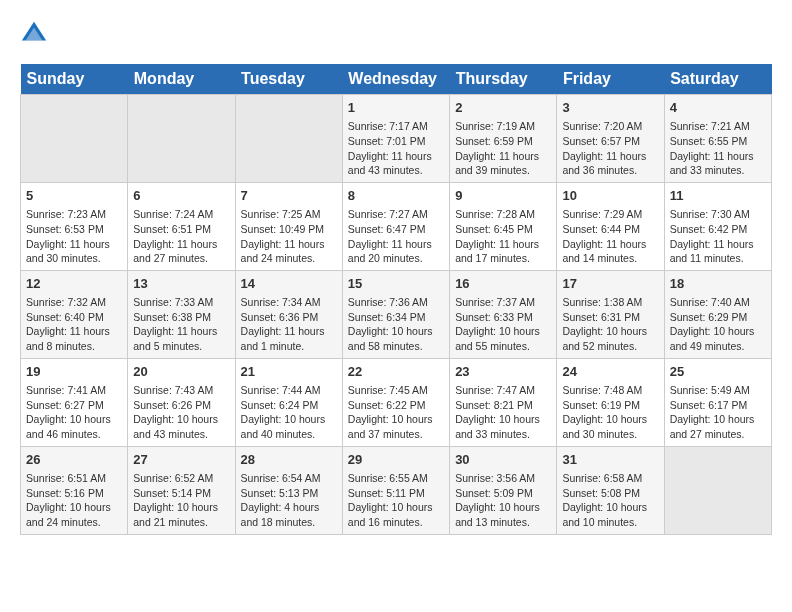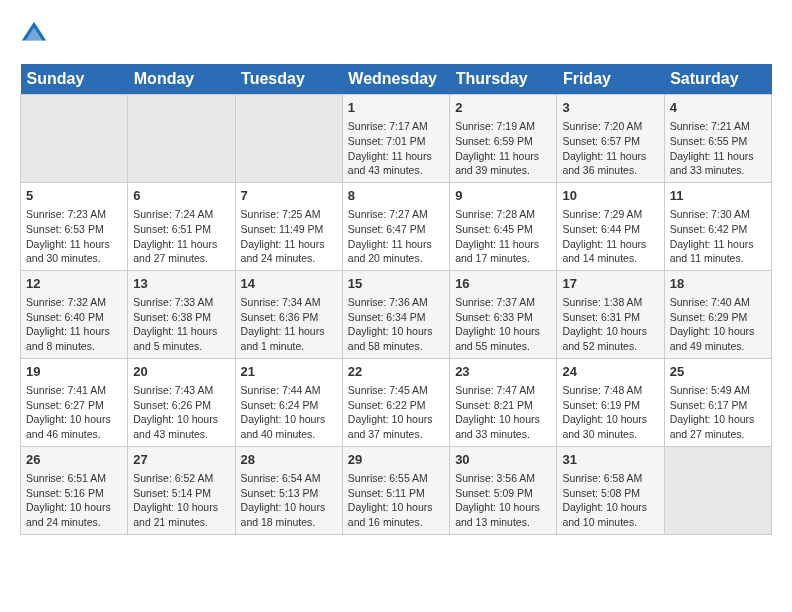--- a/index.html
+++ b/index.html
@@ -163,21 +163,21 @@
         </td>
         <td>
           <span class="day-number">6</span>
           <div>Sunrise: 7:24 AM</div>
           <div>Sunset: 6:51 PM</div>
           <div>Daylight: 11 hours and 27 minutes.</div>
         </td>
         <td>
           <span class="day-number">7</span>
           <div>Sunrise: 7:25 AM</div>
-          <div>Sunset: 11:49 PM</div>
+          <div>Sunset: 10:49 PM</div>
           <div>Daylight: 11 hours and 24 minutes.</div>
         </td>
         <td>
           <span class="day-number">8</span>
           <div>Sunrise: 7:27 AM</div>
           <div>Sunset: 6:47 PM</div>
           <div>Daylight: 11 hours and 20 minutes.</div>
         </td>
         <td>
           <span class="day-number">9</span>
@@ -296,21 +296,21 @@
         <td>
           <span class="day-number">27</span>
           <div>Sunrise: 6:52 AM</div>
           <div>Sunset: 5:14 PM</div>
           <div>Daylight: 10 hours and 21 minutes.</div>
         </td>
         <td>
           <span class="day-number">28</span>
           <div>Sunrise: 6:54 AM</div>
           <div>Sunset: 5:13 PM</div>
-          <div>Daylight: 10 hours and 18 minutes.</div>
+          <div>Daylight: 4 hours and 18 minutes.</div>
         </td>
         <td>
           <span class="day-number">29</span>
           <div>Sunrise: 6:55 AM</div>
           <div>Sunset: 5:11 PM</div>
           <div>Daylight: 10 hours and 16 minutes.</div>
         </td>
         <td>
           <span class="day-number">30</span>
           <div>Sunrise: 3:56 AM</div>

